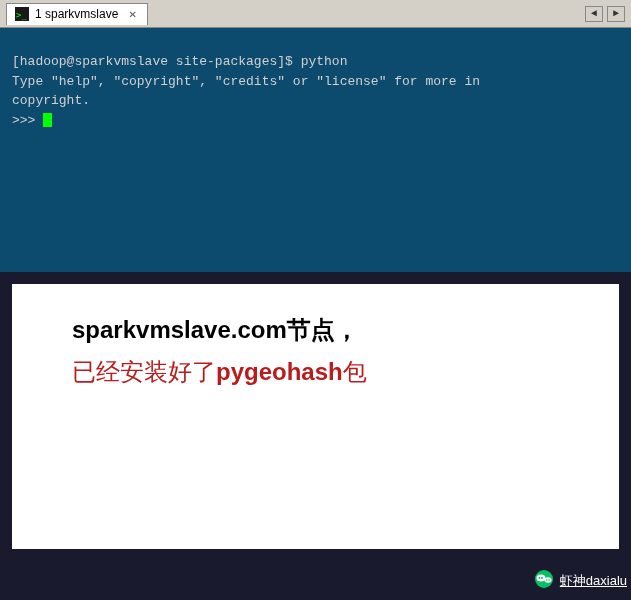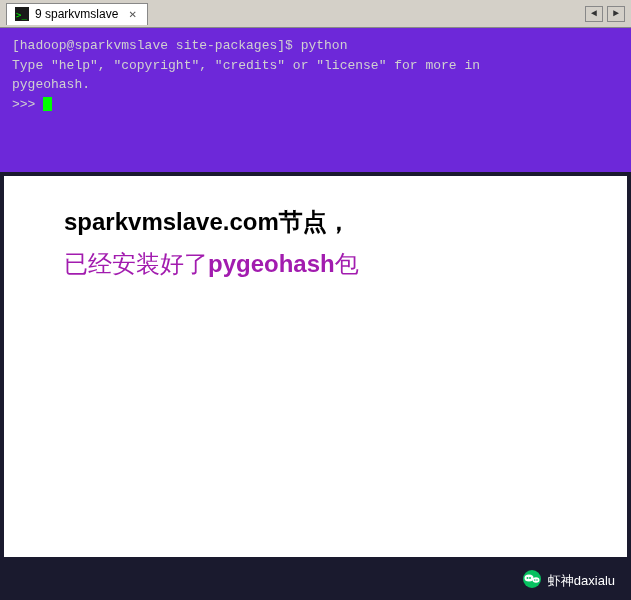--- a/index.html
+++ b/index.html
@@ -64,24 +64,24 @@
       display: flex;
       align-items: center;
       justify-content: center;
       font-size: 10px;
       cursor: pointer;
       color: #333;
     }
 
     
     .terminal {
-      background: #6d28d9;
+      background: #0c4a6e;
       width: 100%;
-      height: 144px;
-      padding: 8px 12px;
+      height: 244px;
+      padding: 24px 12px;
       color: #d0d0d0;
       font-size: 13px;
       line-height: 1.5;
       font-family: 'Courier New', Courier, monospace;
     }
     .terminal .prompt {
       color: #d0d0d0;
     }
     .terminal .cmd {
       color: #00ff00;
@@ -100,81 +100,82 @@
     .annotation-text-1 {
       font-size: 24px;
       font-weight: bold;
       color: #000000;
       font-family: Arial, 'Microsoft YaHei', sans-serif;
       margin-bottom: 10px;
     }
     .annotation-text-2 {
       font-size: 24px;
       font-weight: normal;
-      color: #a21caf;
+      color: #b91c1c;
       font-family: Arial, 'Microsoft YaHei', sans-serif;
     }
 
     
     .content-box {
       background: #ffffff;
-      margin: 4px;
+      margin: 12px;
       padding: 30px 60px 30px 60px;
       flex: 1;
     }
 
     
     .footer {
       background: #1a1a2e;
       display: flex;
       justify-content: flex-end;
       align-items: center;
-      padding: 8px 16px;
+      padding: 8px 4px;
       color: #ffffff;
       font-family: Arial, 'Microsoft YaHei', sans-serif;
       font-size: 13px;
       gap: 6px;
+      text-decoration: underline;
     }
 
     .main-layout {
       display: flex;
       flex-direction: column;
       height: calc(600px - 28px);
     }
   </style>
 </head>
 <body>
 
 <div class="titlebar">
   <div class="titlebar-left">
     <div class="tab">
       <span class="tab-icon">
         <svg width="14" height="14" viewBox="0 0 14 14">
           <rect width="14" height="14" fill="#1a1a1a"></rect>
           <text x="1" y="11" font-size="9" fill="#00ff00" font-family="monospace">&gt;_</text>
         </svg>
       </span>
-      <span>9 sparkvmslave</span>
+      <span>1 sparkvmslave</span>
       <span class="tab-close">✕</span>
     </div>
   </div>
   <div class="titlebar-right">
     <div class="nav-btn">◄</div>
     <div class="nav-btn">►</div>
   </div>
 </div>
 
 <div class="main-layout">
 
   <div class="terminal">
     <div class="prompt">[hadoop@sparkvmslave site-packages]$ python</div>
     <div class="prompt">
       <span>Type "help", "copyright", "credits" or "license" for more in</span>
     </div>
-    <div class="prompt">pygeohash.</div>
+    <div class="prompt">copyright.</div>
     <div class="prompt">
       <span>&gt;&gt;&gt; </span><span class="cursor"></span>
     </div>
   </div>
 
   <div class="content-box">
     <div class="annotation-text-1">
       <strong>sparkvmslave.com</strong><span>节点，</span>
     </div>
     <div class="annotation-text-2">

